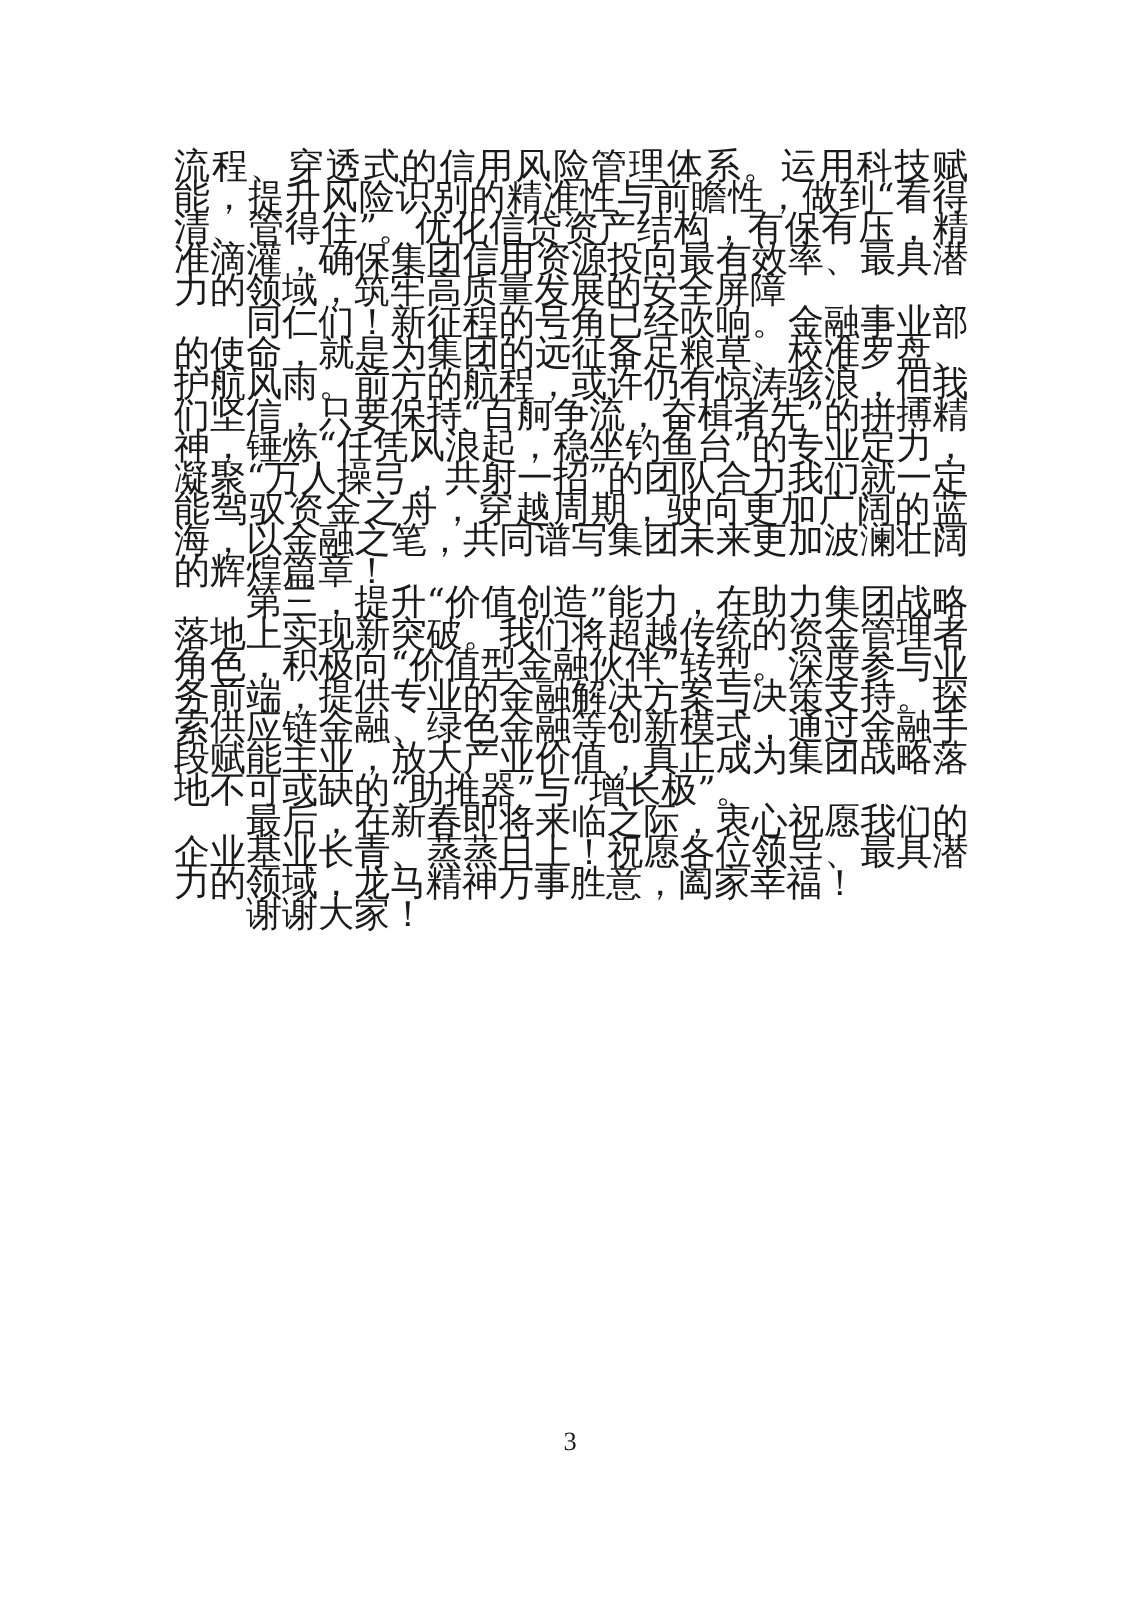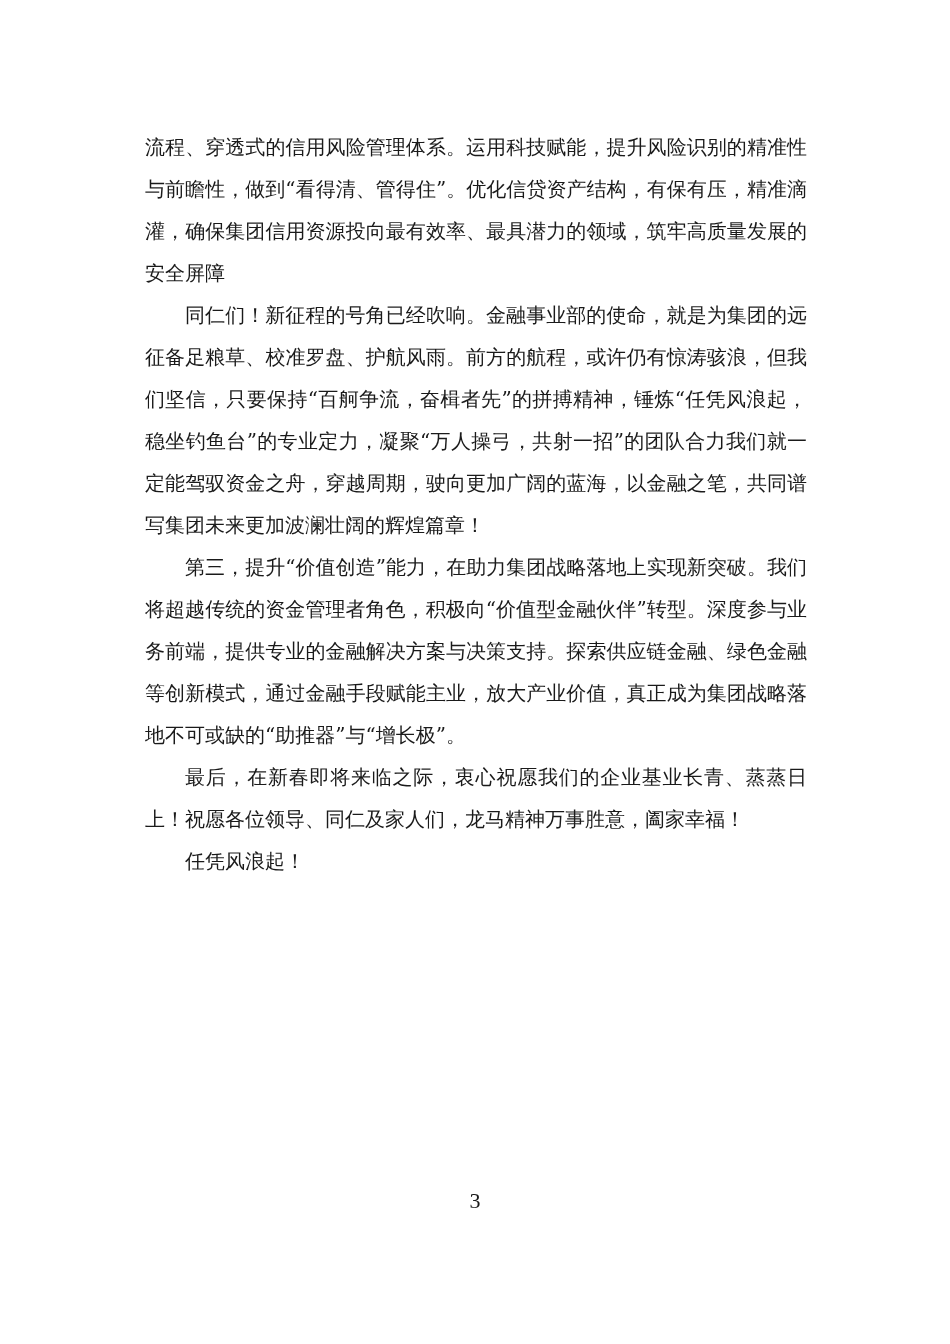--- a/index.html
+++ b/index.html
@@ -23,22 +23,22 @@
       background: #ffffff;
     }
     .body-text {
       position: absolute;
       left: 145px;
       top: 126px;
       width: 662px;
     }
     .para {
       margin: 0;
-      font-size: 20px;
-      line-height: 42px;
+      font-size: 30px;
+      line-height: 26px;
       text-align: justify;
       text-justify: inter-character;
       letter-spacing: 0;
       word-break: break-all;
       text-indent: 0;
     }
     .para.indent {
       text-indent: 2em;
     }
     .page-number {
@@ -53,17 +53,17 @@
     }
   </style>
 </head>
 <body>
 
 <div class="page">
   <div class="body-text">
     <p class="para">流程、穿透式的信用风险管理体系。运用科技赋能，提升风险识别的精准性与前瞻性，做到“看得清、管得住”。优化信贷资产结构，有保有压，精准滴灌，确保集团信用资源投向最有效率、最具潜力的领域，筑牢高质量发展的安全屏障</p>
     <p class="para indent">同仁们！新征程的号角已经吹响。金融事业部的使命，就是为集团的远征备足粮草、校准罗盘、护航风雨。前方的航程，或许仍有惊涛骇浪，但我们坚信，只要保持“百舸争流，奋楫者先”的拼搏精神，锤炼“任凭风浪起，稳坐钓鱼台”的专业定力，凝聚“万人操弓，共射一招”的团队合力我们就一定能驾驭资金之舟，穿越周期，驶向更加广阔的蓝海，以金融之笔，共同谱写集团未来更加波澜壮阔的辉煌篇章！</p>
     <p class="para indent">第三，提升“价值创造”能力，在助力集团战略落地上实现新突破。我们将超越传统的资金管理者角色，积极向“价值型金融伙伴”转型。深度参与业务前端，提供专业的金融解决方案与决策支持。探索供应链金融、绿色金融等创新模式，通过金融手段赋能主业，放大产业价值，真正成为集团战略落地不可或缺的“助推器”与“增长极”。</p>
-    <p class="para indent">最后，在新春即将来临之际，衷心祝愿我们的企业基业长青、蒸蒸日上！祝愿各位领导、同仁及家人们，龙马精神万事胜意，阖家幸福！</p>
-    <p class="para indent">任凭风浪起！</p>
+    <p class="para indent">最后，在新春即将来临之际，衷心祝愿我们的企业基业长青、蒸蒸日上！祝愿各位领导、最具潜力的领域，龙马精神万事胜意，阖家幸福！</p>
+    <p class="para indent">谢谢大家！</p>
   </div>
   <div class="page-number">3</div>
 </div>
 
 </body></html>

